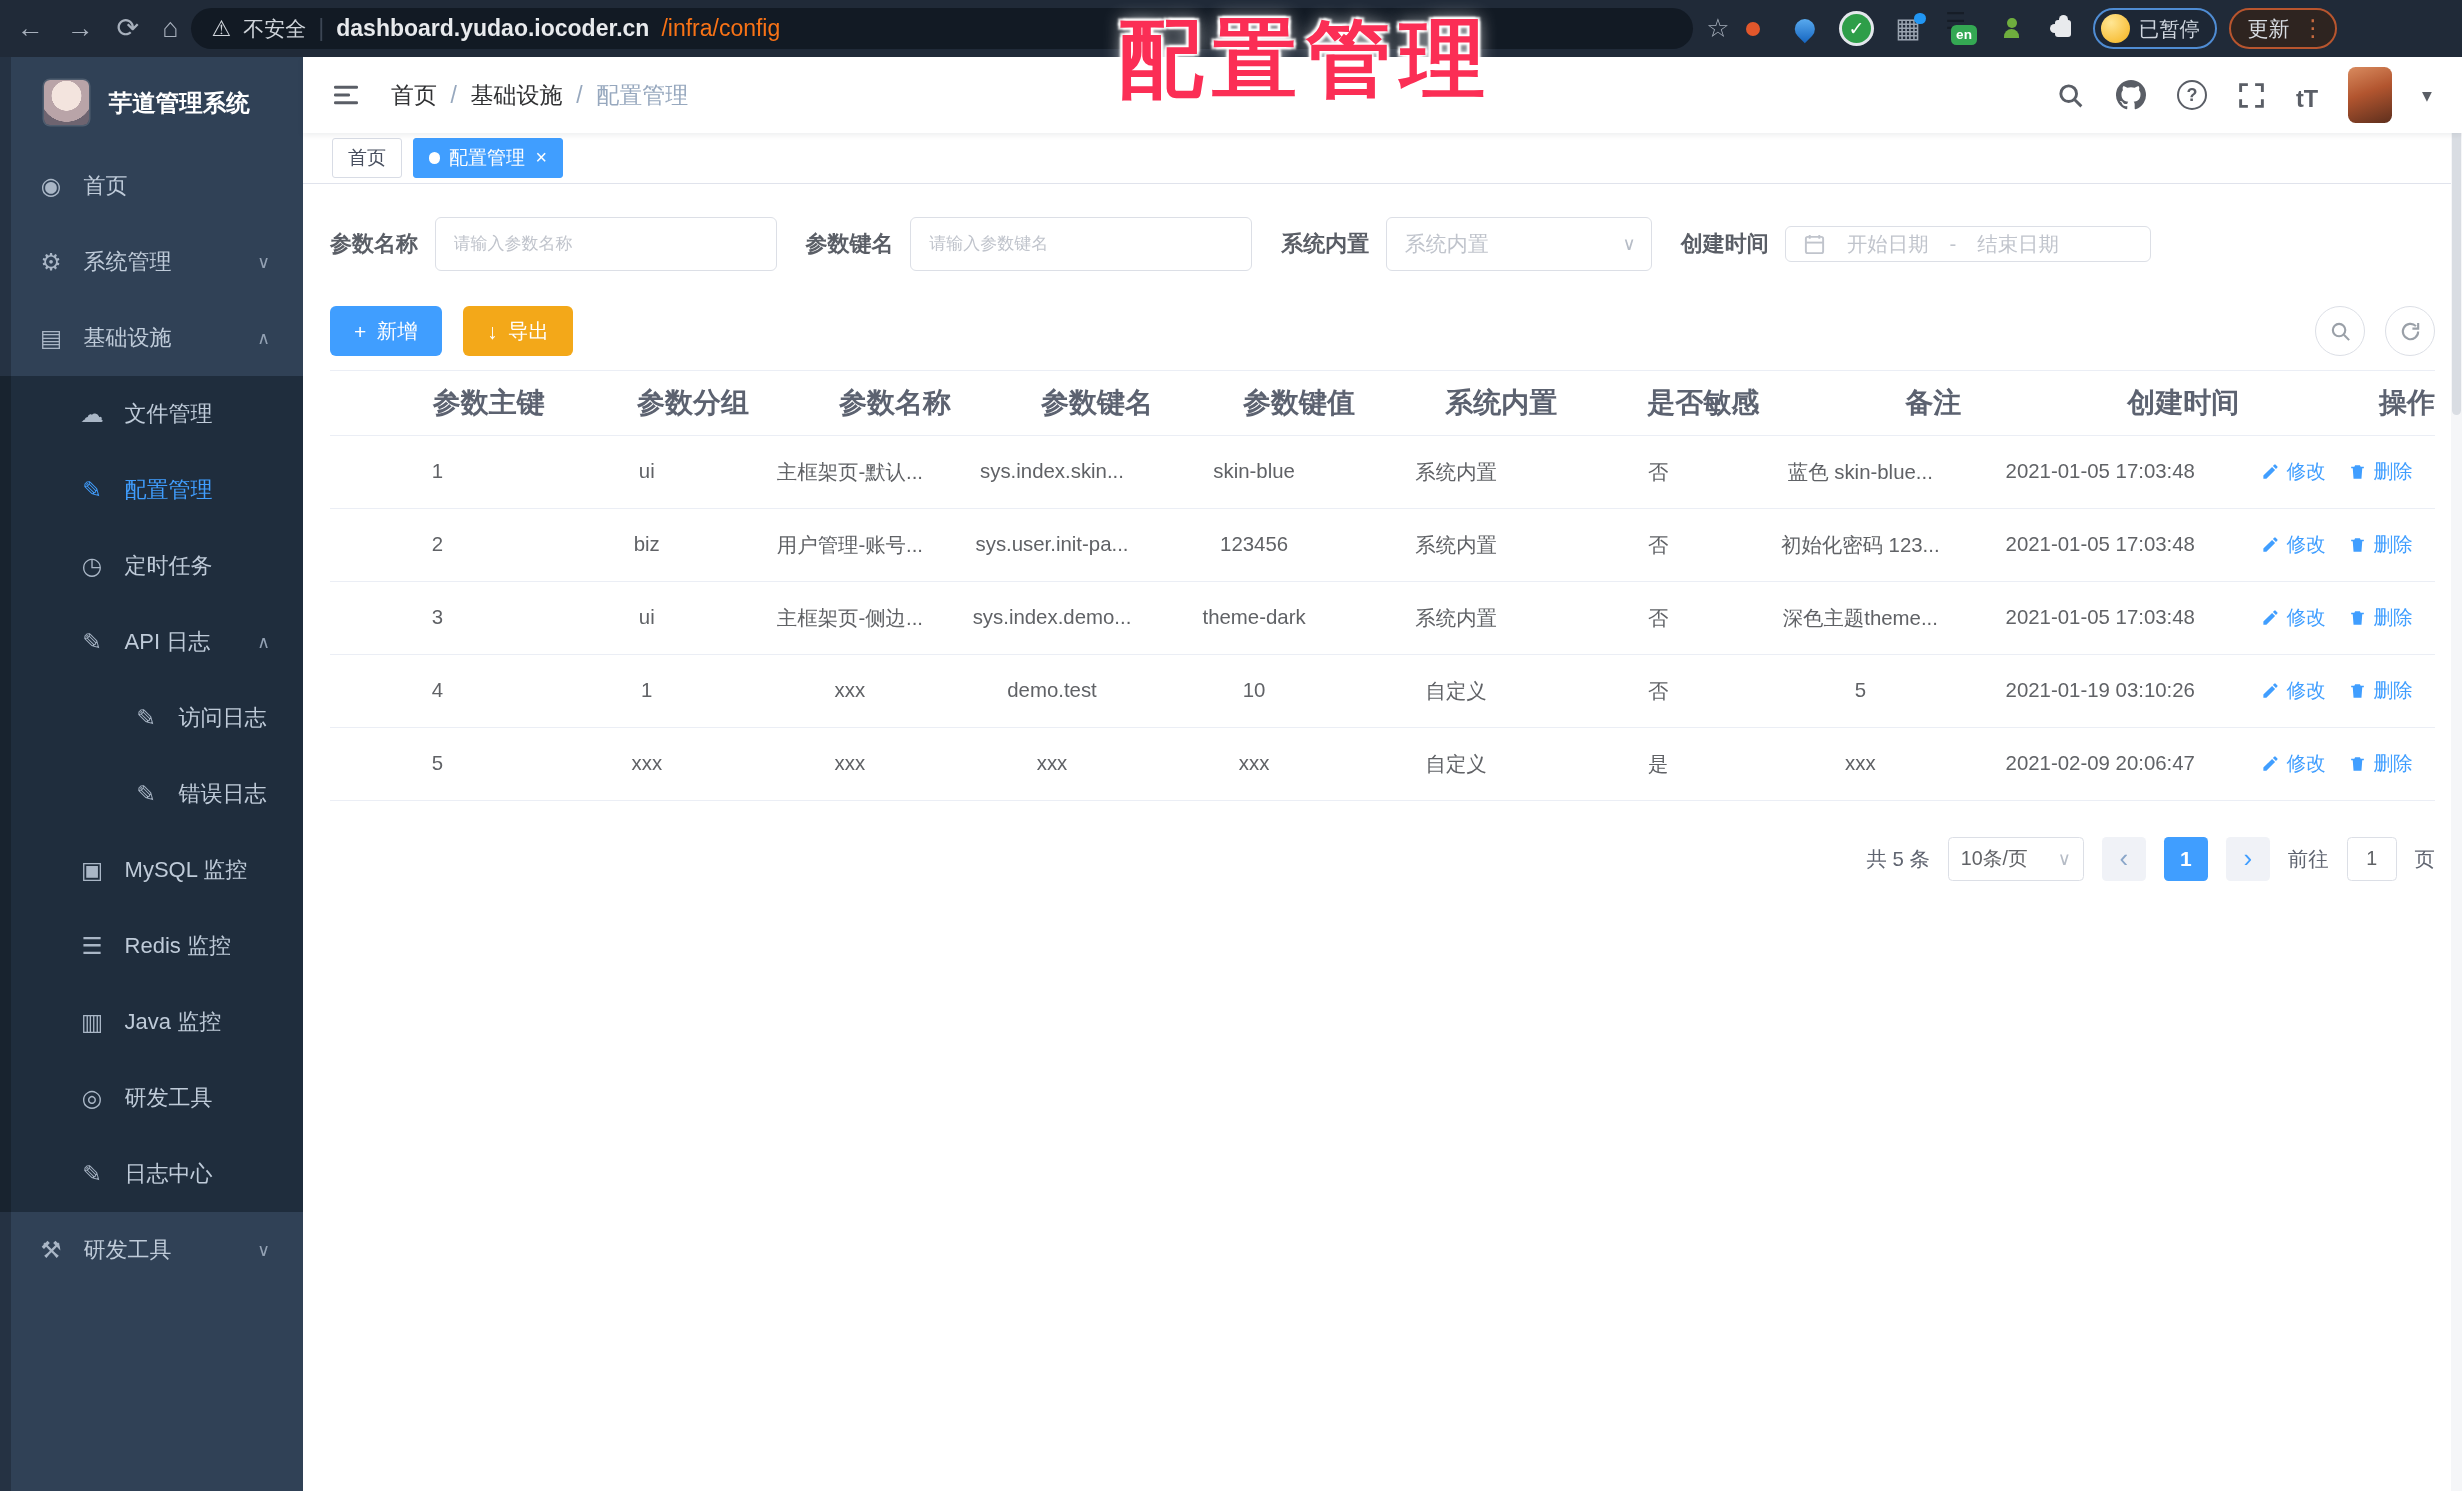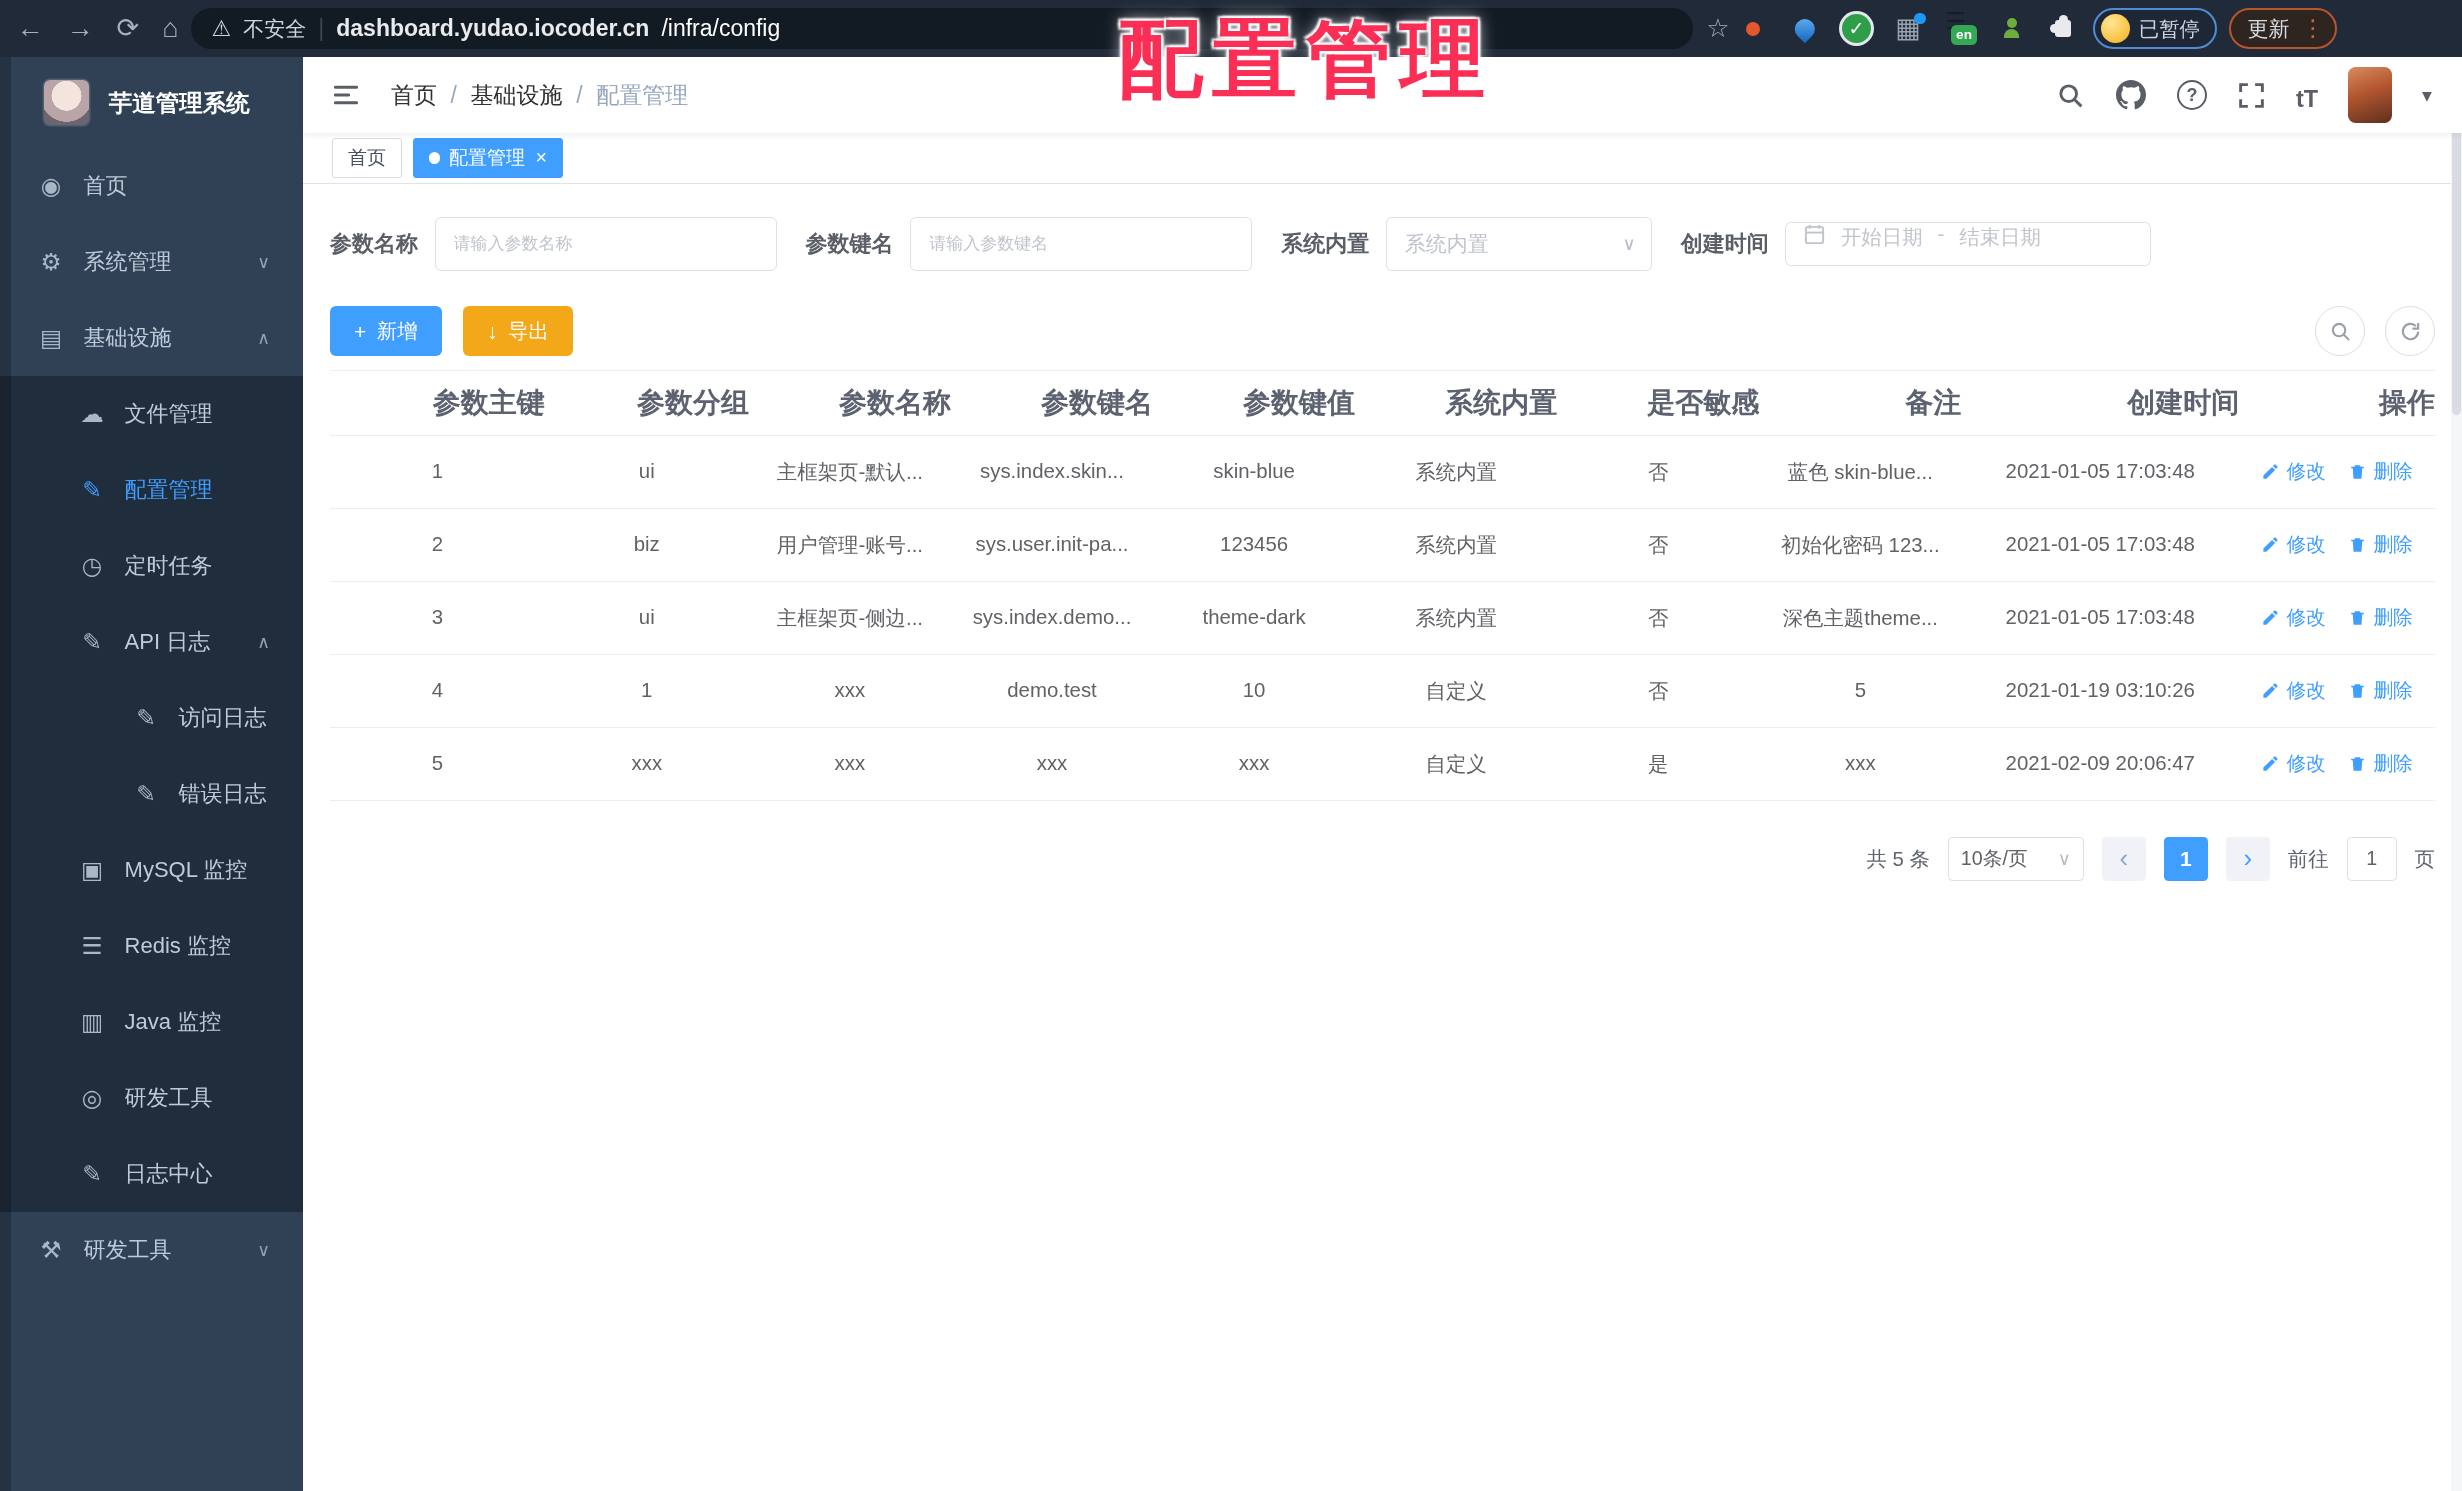--- a/index.html
+++ b/index.html
@@ -8,21 +8,21 @@
 
   
   .browser { height:57px; background:#202a38; display:flex; align-items:center; padding:0 16.6px; position:relative; z-index:10; }
   .bnav { display:flex; align-items:center; gap:23px; margin-right:12px; }
   .bnav span { color:#a7b0bc; font-size:27px; line-height:1; cursor:pointer; }
   .url-pill { height:41px; width:1502px; background:#121a24; border-radius:20.4px; display:flex; align-items:center; padding:0 21px; gap:12px; }
   .url-warn { color:#cfd4da; font-size:22px; }
   .url-sec { color:#cfd4da; font-size:21px; }
   .url-div { color:#3c4654; font-size:23px; }
   .url-host { color:#e8eaed; font-size:23px; font-weight:bold; }
-  .url-path { color:#ffffff; font-size:23px; }
+  .url-path { color:#f97316; font-size:23px; }
   .bstar { color:#a7b0bc; font-size:26px; margin:0 7.6px 0 13.6px; cursor:pointer; }
   .ext { display:flex; align-items:center; gap:19.7px; }
   .ei { width:32px; height:32px; display:flex; align-items:center; justify-content:center; position:relative; cursor:pointer; }
   .ei-donut { width:12px; height:12px; border:7.6px solid #e2572b; border-radius:50%; }
   .ei-pin { width:19.7px; height:19.7px; background:linear-gradient(135deg,#64b5f6,#1565c0); border-radius:50% 50% 0 50%; transform:rotate(45deg); }
   .ei-check { width:29px; height:29px; border-radius:50%; background:#2e9e49; color:#fff; font-size:19px; font-weight:bold; display:flex; align-items:center; justify-content:center; box-shadow:0 0 0 3px #e4e7ec; }
   .gridglyph { color:#9aa4b0; font-size:27px; line-height:1; }
   .bluedot { position:absolute; top:0; right:-1.5px; width:11.3px; height:11.3px; border-radius:50%; background:#2196f3; }
   .trbars { color:#161d27; font-size:23px; position:absolute; top:-4.5px; left:1.5px; }
   .trbadge { position:absolute; bottom:0; right:-1.5px; background:#34a853; color:#fff; border-radius:5.3px; font-size:13.6px; font-weight:bold; padding:3px 5.3px; line-height:1; }
@@ -82,21 +82,21 @@
   .content { flex:1; padding:33px 27px 4px; }
   .frow { display:flex; align-items:center; margin-bottom:35px; }
   .fg { display:flex; align-items:center; margin-right:29px; }
   .flabel { font-size:22px; font-weight:bold; color:#5a5e66; margin-right:16.6px; white-space:nowrap; }
   .inp { height:54px; border:1.5px solid #dcdfe6; border-radius:6px; padding:0 18px; font-size:17px; color:#606266; outline:none; font-family:inherit; }
   .inp::placeholder { color:#c0c4cc; }
   .w-name { width:342px; }
   .sel { width:266px; height:54px; border:1.5px solid #dcdfe6; border-radius:6px; display:flex; align-items:center; justify-content:space-between; padding:0 15px 0 18px; cursor:pointer; }
   .sel .ph { color:#c0c4cc; font-size:21px; }
   .sel .car { color:#b6bcc6; font-size:18px; }
-  .dateb { width:366px; height:44px; border:1.5px solid #dcdfe6; border-radius:6px; display:flex; gap:15px; padding:0 16.6px; cursor:text; }
+  .dateb { width:366px; height:36px; border:1.5px solid #dcdfe6; border-radius:6px; display:flex; align-items:center; gap:21px; padding:0 16.6px; cursor:text; }
   .dateb .ph { color:#c0c4cc; font-size:20.4px; }
   .dateb .sep { color:#c0c4cc; font-size:20.4px; }
 
   .btnrow { display:flex; align-items:center; margin-bottom:30px; }
   .btnrow.split { justify-content:space-between; margin-bottom:13.6px; }
   .btn { height:50px; border:none; border-radius:6px; padding:0 24px; font-size:20.4px; display:inline-flex; align-items:center; gap:10.6px; cursor:pointer; font-family:inherit; }
   .btn + .btn { margin-left:18px; }
   .btn-search { background:#2cbd96; color:#fff; }
   .btn-reset { background:#fff; color:#5a5e66; border:1.5px solid #dcdfe6; }
   .btn-add { background:#409eff; color:#fff; }

